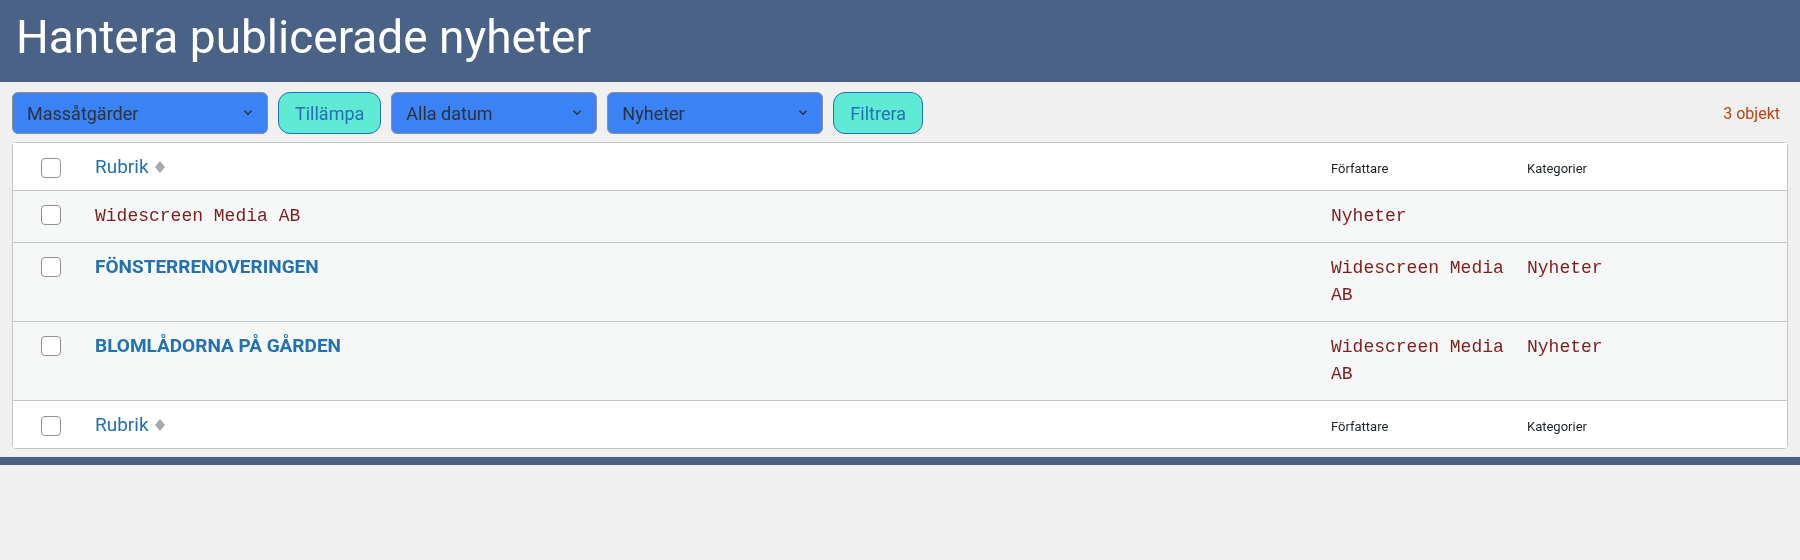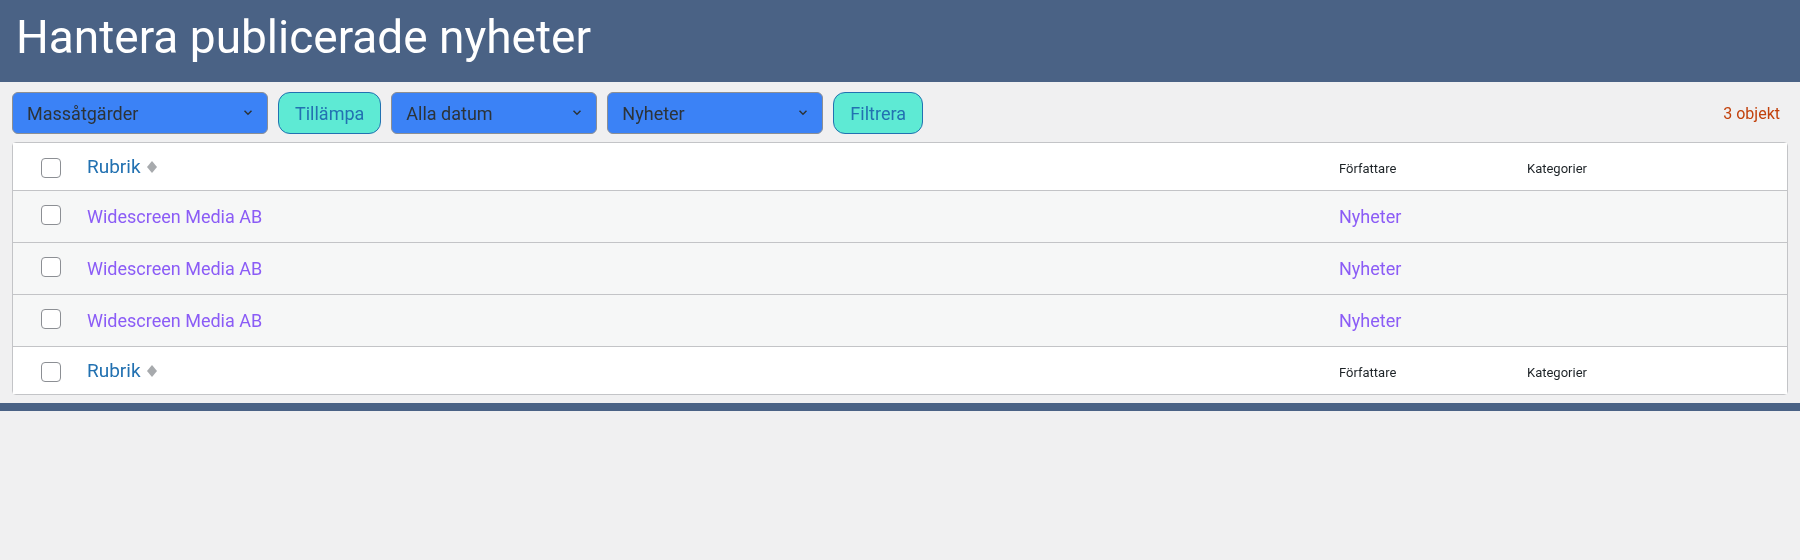--- a/index.html
+++ b/index.html
@@ -90,21 +90,21 @@
     margin: 0 12px 8px 12px;
     border: 1px solid #c3c4c7;
     border-radius: 4px;
     background: #ffffff;
     box-sizing: border-box;
   }
 
   .row {
     display: grid;
     grid-template-columns: 56px 1fr 180px 250px;
-    column-gap: 8px;
+    column-gap: 16px;
     align-items: start;
     padding: 12px 10px;
     border-bottom: 1px solid #c3c4c7;
   }
   .row:last-child { border-bottom: none; }
   .row.header, .row.footer {
     background: #ffffff;
     align-items: center;
   }
   .row.body { background: #f6f7f7; }
@@ -145,24 +145,25 @@
     color: #1d2327;
     font-size: 13px;
   }
 
   .row-title {
     color: #2271b1;
     font-weight: 700;
     font-size: 19px;
   }
   .link {
-    color: #8b5cf6;
+    color: #7f1d1d;
     font-size: 18px;
     line-height: 1.5;
     text-decoration: none;
+    font-family: Liberation Mono, monospace;
   }
 
   .bottom-bar {
     height: 8px;
     background: #4a6285;
     width: 100%;
   }
 </style>
 </head>
 <body>
@@ -247,31 +248,37 @@
       </div>
       <div class="cell cat-cell">
         <a class="link">Nyheter</a>
       </div>
     </div>
 
     <div class="row body">
       <div class="cell check">
         <span class="checkbox"></span>
       </div>
+      <div class="cell title-cell">
+        <a class="row-title">FÖNSTERRENOVERINGEN</a>
+      </div>
       <div class="cell author-cell">
         <a class="link">Widescreen Media AB</a>
       </div>
       <div class="cell cat-cell">
         <a class="link">Nyheter</a>
       </div>
     </div>
 
     <div class="row body">
       <div class="cell check">
         <span class="checkbox"></span>
+      </div>
+      <div class="cell title-cell">
+        <a class="row-title">BLOMLÅDORNA PÅ GÅRDEN</a>
       </div>
       <div class="cell author-cell">
         <a class="link">Widescreen Media AB</a>
       </div>
       <div class="cell cat-cell">
         <a class="link">Nyheter</a>
       </div>
     </div>
 
     <div class="row footer">

